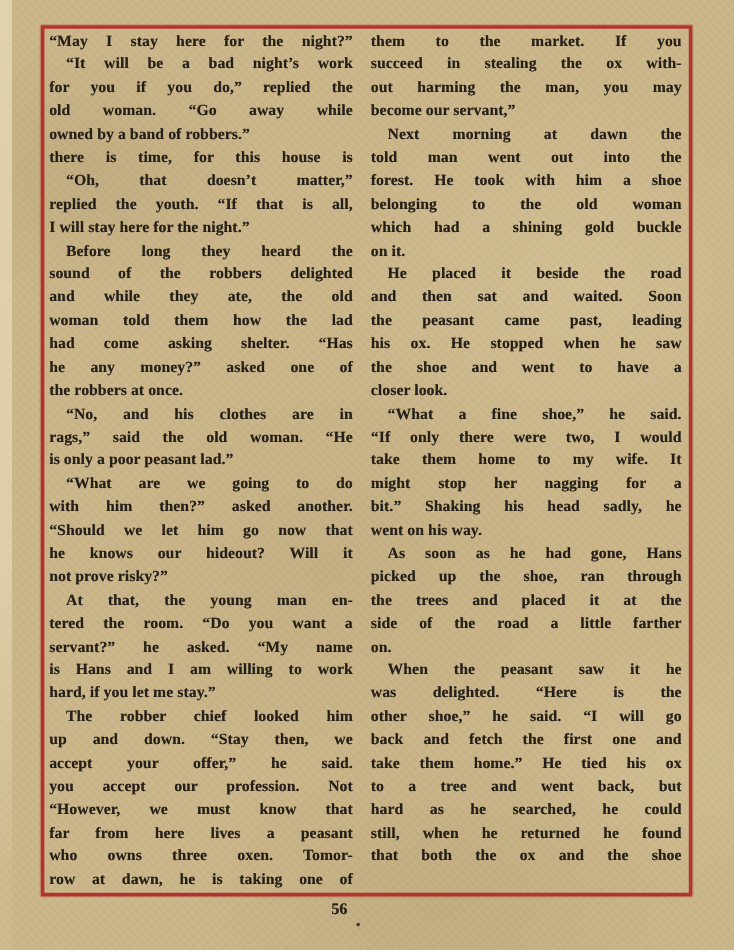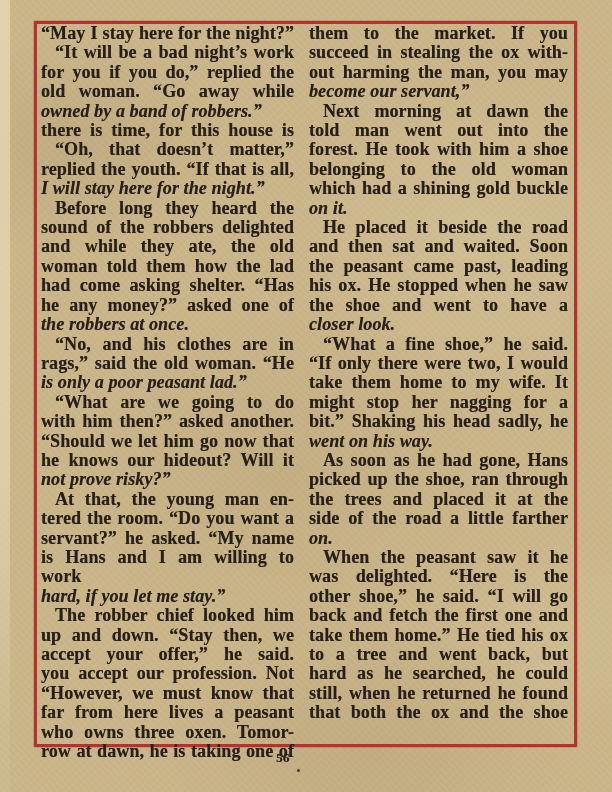--- a/index.html
+++ b/index.html
@@ -31,36 +31,35 @@
   }
   .frame{
     position:absolute;left:34px;top:21px;width:543px;height:726px;
     box-sizing:border-box;
     border:3px solid var(--frame);
     border-radius:1px;
     box-shadow:0 0 0 1px rgba(178,52,48,0.25);
   }
   .col{
     position:absolute;top:24px;
-    font-size:18px;line-height:19.4px;font-weight:700;
+    font-size:13px;line-height:19.4px;font-weight:700;
     letter-spacing:0.1px;
     text-rendering:optimizeLegibility;
   }
   .col-left{left:41px;width:253px;}
   .col-right{left:309px;width:259px;}
   .line{
     text-align:justify;
     text-align-last:justify;
     white-space:normal;
     text-shadow:0.2px 0 0 rgba(38,32,26,0.55);
   }
   .line.end{
     text-align:left;
     text-align-last:auto;
-    font-style:italic;
   }
   .line.indent{text-indent:14px;}
   .page-number{
     position:absolute;left:276px;top:750px;width:44px;
     font-size:13.5px;font-weight:700;
     text-shadow:0.2px 0 0 rgba(38,32,26,0.5);
   }
   .speck{
     position:absolute;left:297px;top:769px;width:3px;height:3px;
     border-radius:50%;background:rgba(42,33,22,0.85);

